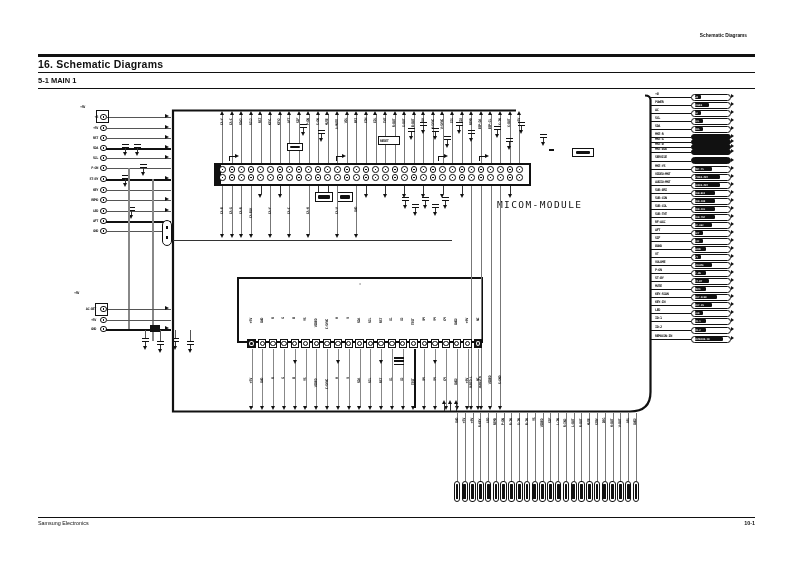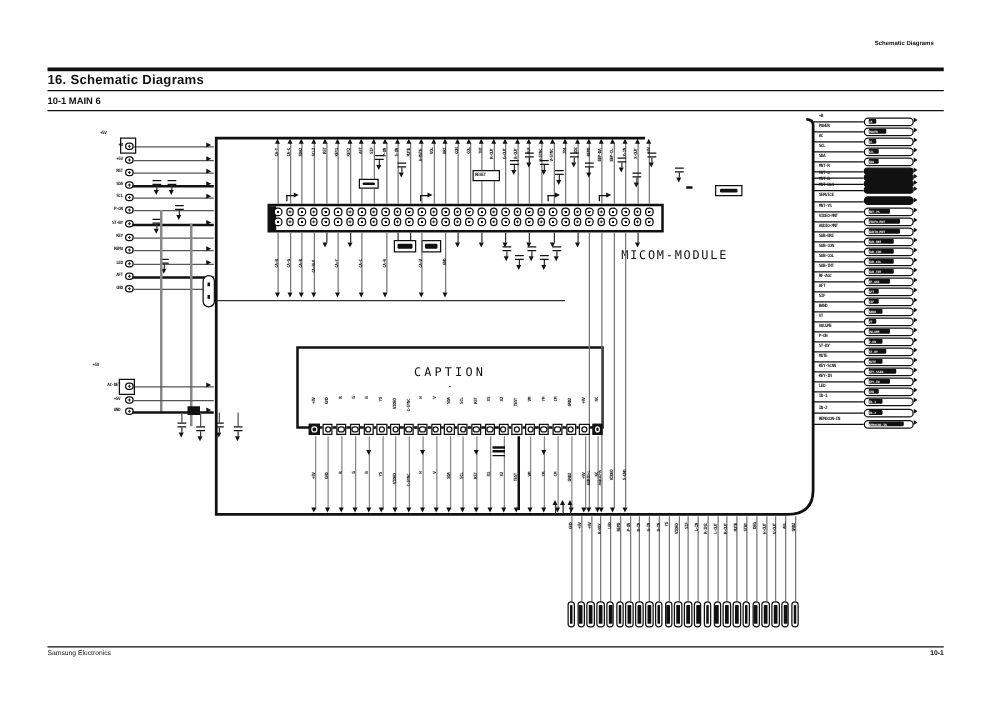--- a/index.html
+++ b/index.html
@@ -48,30 +48,29 @@
 </style>
 </head>
 <body>
 
 <div class="page">
 
   <div class="hdr-right">Schematic Diagrams</div>
   <div class="rule" style="left:38px;top:54px;width:717px;height:3.4px"></div>
   <div class="title">16. Schematic Diagrams</div>
   <div class="rule" style="left:38px;top:71.5px;width:717px;height:1px"></div>
-  <div class="subtitle">10-1 MAIN 6</div>
+  <div class="subtitle">5-1 MAIN 1</div>
   <div class="rule" style="left:38px;top:87.5px;width:717px;height:1px"></div>
 
   <div id="sch" class="abs" style="left:0;top:0;width:793px;height:561px">
     <svg width="793" height="561">
       <path d="M 516 110.5 H 173 V 411.5 H 630 Q 650.5 411.5 650.5 392 V 100 Q 650.5 95.5 645 95.5" fill="none" stroke="#111" stroke-width="2.2"></path>
     </svg>
     <div class="mlabel">MICOM-MODULE</div>
     <div class="capt-box">
-      <div class="capt-text">CAPTION</div>
       <div class="capt-tick">-</div>
     </div>
   <div class="abs" style="left: 214px; top: 163px; width: 317px; height: 23px; border: 2px solid rgb(17, 17, 17); box-sizing: border-box; background: rgb(255, 255, 255);"></div>
       <div class="abs" style="left: 216px; top: 165px; width: 5px; height: 19px; background: rgb(17, 17, 17);"></div>
       <div class="pinc abs" style="left: 219.1px; top: 166.3px;"></div>
       <div class="pinc abs" style="left: 219.1px; top: 174.3px;"></div>
       <div class="pinc abs" style="left: 228.68px; top: 166.3px;"></div>
       <div class="pinc abs" style="left: 228.68px; top: 174.3px;"></div>
       <div class="pinc abs" style="left: 238.26px; top: 166.3px;"></div>
       <div class="pinc abs" style="left: 238.26px; top: 174.3px;"></div>

